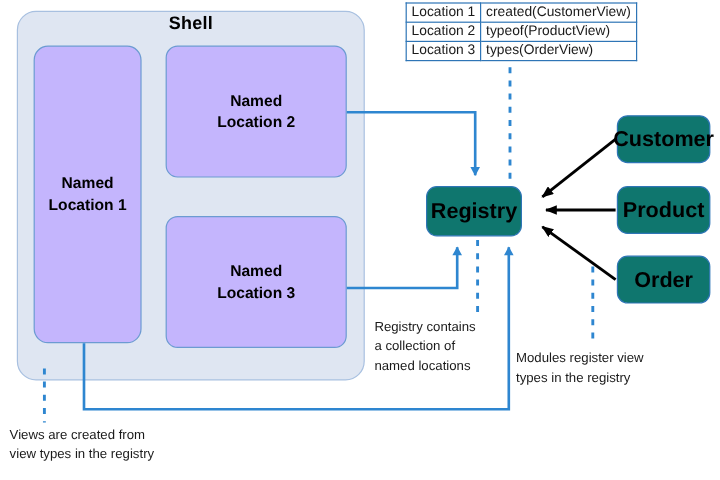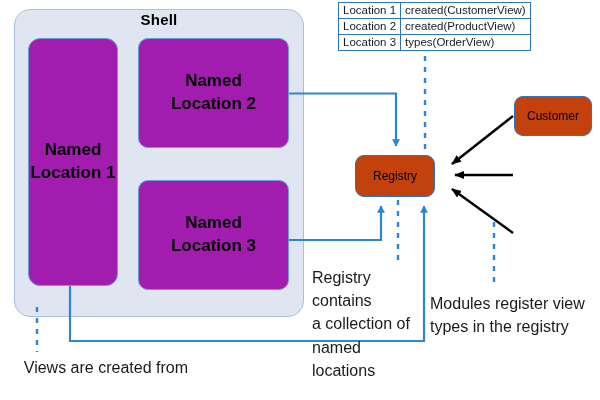--- a/index.html
+++ b/index.html
@@ -43,49 +43,49 @@
     width: 290px;
     text-align: center;
     font-size: 15px;
     font-weight: bold;
     color: #000000;
     letter-spacing: .2px;
   }
   
   .loc {
     position: absolute;
-    background: #a21caf;
+    background: #c4b5fd;
     border: 1px solid #6c9bd2;
     border-radius: 12px;
     box-sizing: border-box;
     display: flex;
     align-items: center;
     justify-content: center;
     text-align: center;
-    font-size: 17px;
+    font-size: 13px;
     font-weight: bold;
     color: #000000;
     line-height: 1.35;
   }
   #loc1 { left: 28px;  top: 38px;  width: 90px;  height: 248px; }
   #loc2 { left: 138px; top: 38px;  width: 151px; height: 110px; border-radius: 10px; }
   #loc3 { left: 138px; top: 180px; width: 151px; height: 110px; border-radius: 10px; }
   
   .dark-box {
     position: absolute;
-    background: #c2410c;
+    background: #0f766e;
     border: 1px solid #2e75b6;
     border-radius: 9px;
     box-sizing: border-box;
     display: flex;
     align-items: center;
     justify-content: center;
     text-align: center;
-    font-size: 12px;
-    font-weight: normal;
+    font-size: 18px;
+    font-weight: bold;
     color: #000000;
   }
   #registry { left: 355px; top: 155px; width: 80px; height: 42px; }
   #mod-customer { left: 514px; top: 96px;  width: 78px; height: 40px; }
   #mod-product  { left: 514px; top: 155px; width: 78px; height: 40px; }
   #mod-order    { left: 514px; top: 213px; width: 78px; height: 40px; }
   
   .lookup-table {
     position: absolute;
     left: 338px;
@@ -102,27 +102,27 @@
     height: 15px;
     line-height: 15px;
     white-space: nowrap;
     font-family: "Liberation Sans", sans-serif;
   }
   .lookup-table td.k { text-align: center; }
   .lookup-table td.v { text-align: left; }
   
   .caption {
     position: absolute;
-    font-size: 16px;
+    font-size: 11px;
     color: #1a1a1a;
     line-height: 1.45;
   }
   #cap-registry { left: 312px; top: 266px; width: 112px; text-align: left; }
   #cap-modules  { left: 430px; top: 292px; width: 160px; }
-  #cap-views    { left: 8px;   top: 356px; width: 180px; text-align: right; }
+  #cap-views    { left: 8px;   top: 356px; width: 180px; text-align: left; }
 </style>
 </head>
 <body>
 
 <div id="canvas">
 
   <div class="shell-box"></div>
   <div class="shell-title">Shell</div>
 
   <div class="loc" id="loc1">
@@ -198,30 +198,36 @@
     </g>
   </svg>
 
   <div class="dark-box" id="registry">
     <span>Registry</span>
   </div>
 
   <div class="dark-box" id="mod-customer">
     <span>Customer</span>
   </div>
+  <div class="dark-box" id="mod-product">
+    <span>Product</span>
+  </div>
+  <div class="dark-box" id="mod-order">
+    <span>Order</span>
+  </div>
 
   <table class="lookup-table">
     <tbody>
       <tr>
         <td class="k">Location 1</td>
         <td class="v">created(CustomerView)</td>
       </tr>
       <tr>
         <td class="k">Location 2</td>
-        <td class="v">created(ProductView)</td>
+        <td class="v">typeof(ProductView)</td>
       </tr>
       <tr>
         <td class="k">Location 3</td>
         <td class="v">types(OrderView)</td>
       </tr>
     </tbody>
   </table>
 
   <div class="caption" id="cap-registry">
     <span>Registry contains</span><br>
@@ -229,15 +235,16 @@
     <span>named locations</span>
   </div>
 
   <div class="caption" id="cap-modules">
     <span>Modules register view</span><br>
     <span>types in the registry</span>
   </div>
 
   <div class="caption" id="cap-views">
     <span>Views are created from</span><br>
+    <span>view types in the registry</span>
   </div>
 
 </div>
 
 </body></html>

